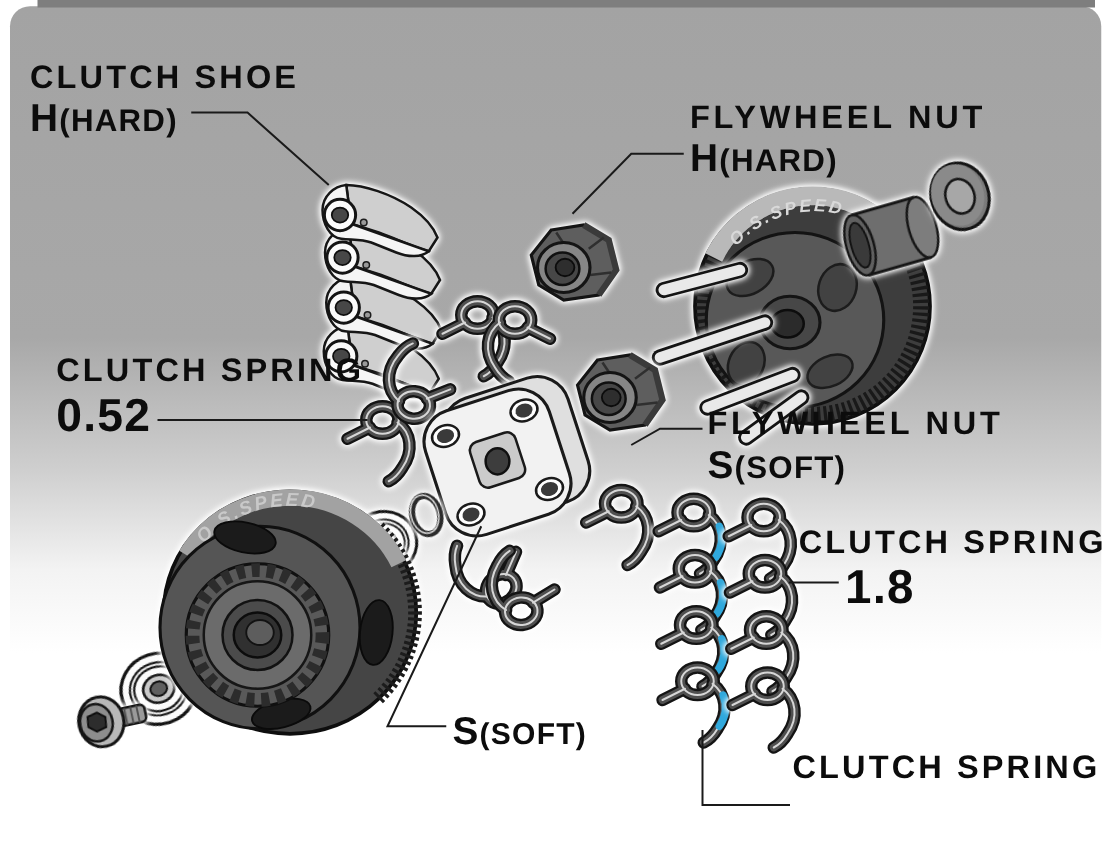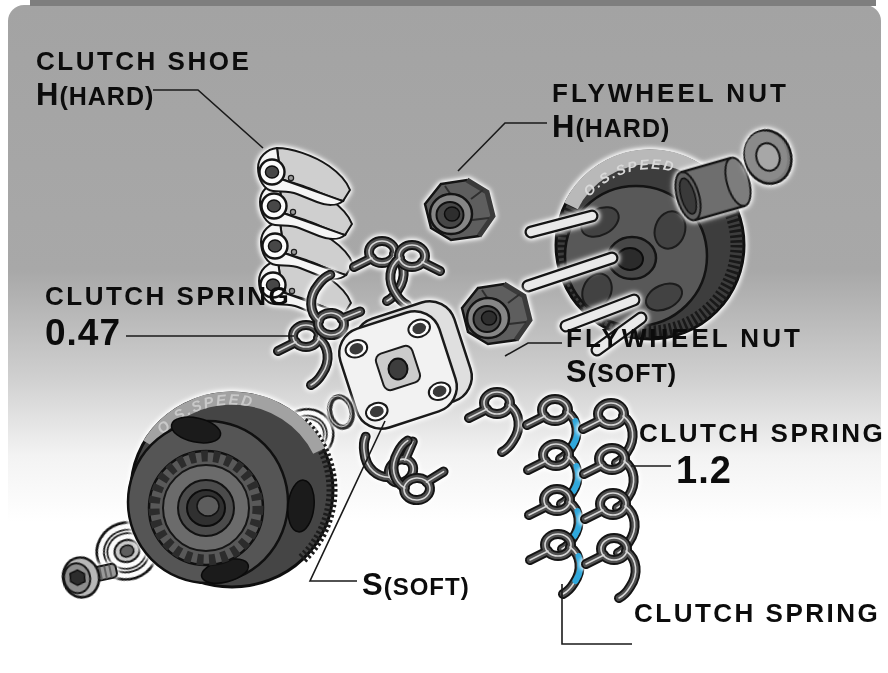--- a/index.html
+++ b/index.html
@@ -229,43 +229,43 @@
 
   <polyline class="leader" points="153,90 198,90 263,148"></polyline>
   <polyline class="leader" points="547,123 505,123 458,171"></polyline>
   <polyline class="leader" points="126,336 294,336"></polyline>
   <polyline class="leader" points="505,356 528,343 562,343"></polyline>
   <polyline class="leader" points="385,421 310,581 357,581"></polyline>
   <polyline class="leader" points="631,466 671,466"></polyline>
   <polyline class="leader" points="562,584 562,644 632,644"></polyline>
 </svg>
 
-<div class="lbl" style="left:36px;top:48px">
+<div class="lbl" style="left:24px;top:48px">
   <div class="t1">CLUTCH SHOE</div>
   <div class="t2"><span class="g">H</span><span class="gs">(HARD)</span></div>
 </div>
 
 <div class="lbl" style="left:552px;top:80px">
   <div class="t1" style="letter-spacing:3px">FLYWHEEL NUT</div>
   <div class="t2"><span class="g">H</span><span class="gs">(HARD)</span></div>
 </div>
 
 <div class="lbl" style="left:45px;top:283px">
   <div class="t1">CLUTCH SPRING</div>
-  <div class="val">0.47</div>
+  <div class="val">0.52</div>
 </div>
 
 <div class="lbl" style="left:566px;top:325px">
   <div class="t1" style="letter-spacing:3px">FLYWHEEL NUT</div>
   <div class="t2"><span class="g">S</span><span class="gs">(SOFT)</span></div>
 </div>
 
 <div class="lbl" style="left:639px;top:420px">
   <div class="t1">CLUTCH SPRING</div>
-  <div class="val" style="margin-left:37px;font-size:38px">1.2</div>
+  <div class="val" style="margin-left:37px;font-size:38px">1.8</div>
 </div>
 
 <div class="lbl" style="left:362px;top:569px">
   <div class="t2" style="margin-top:0"><span class="g">S</span><span class="gs" style="font-size:24px">(SOFT)</span></div>
 </div>
 
 <div class="lbl" style="left:634px;top:600px">
   <div class="t1">CLUTCH SPRING</div>
 </div>
 

